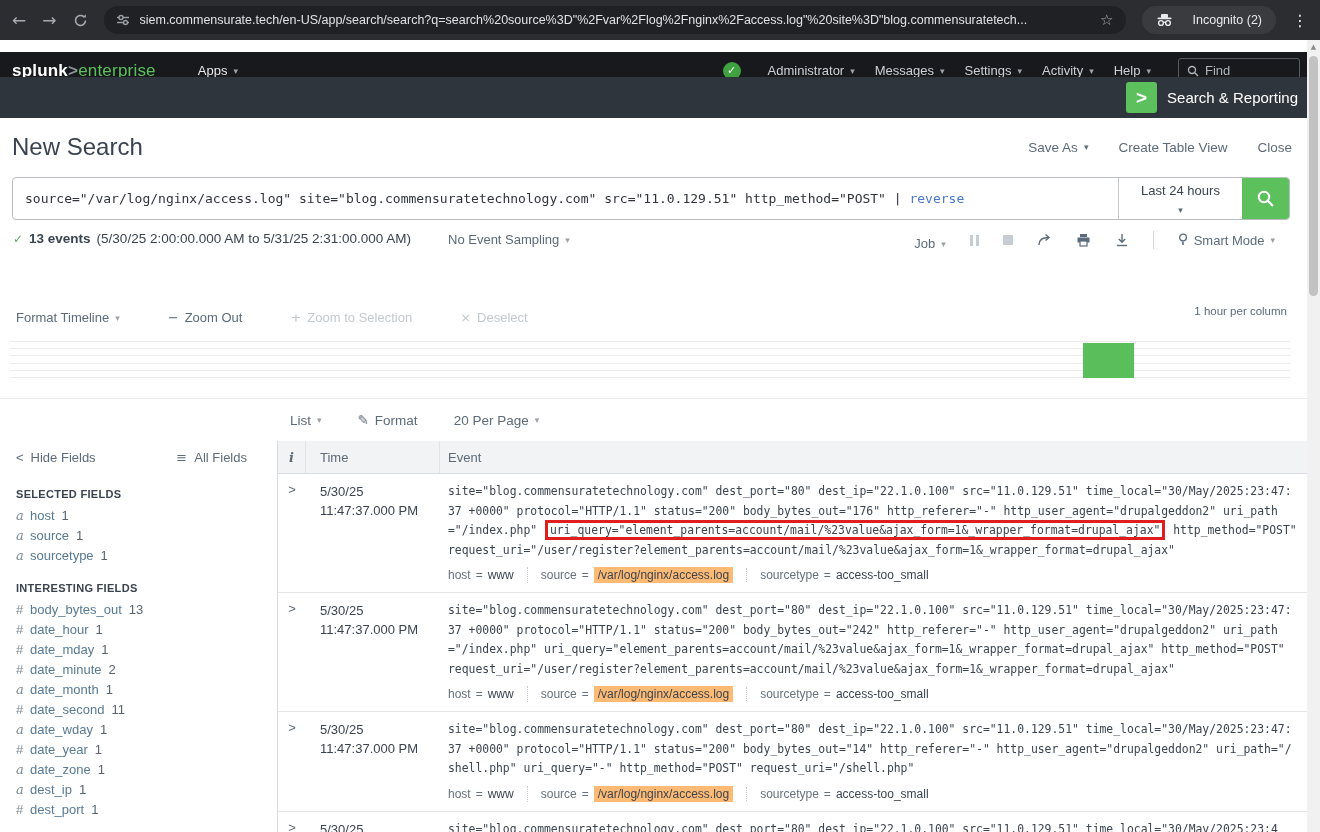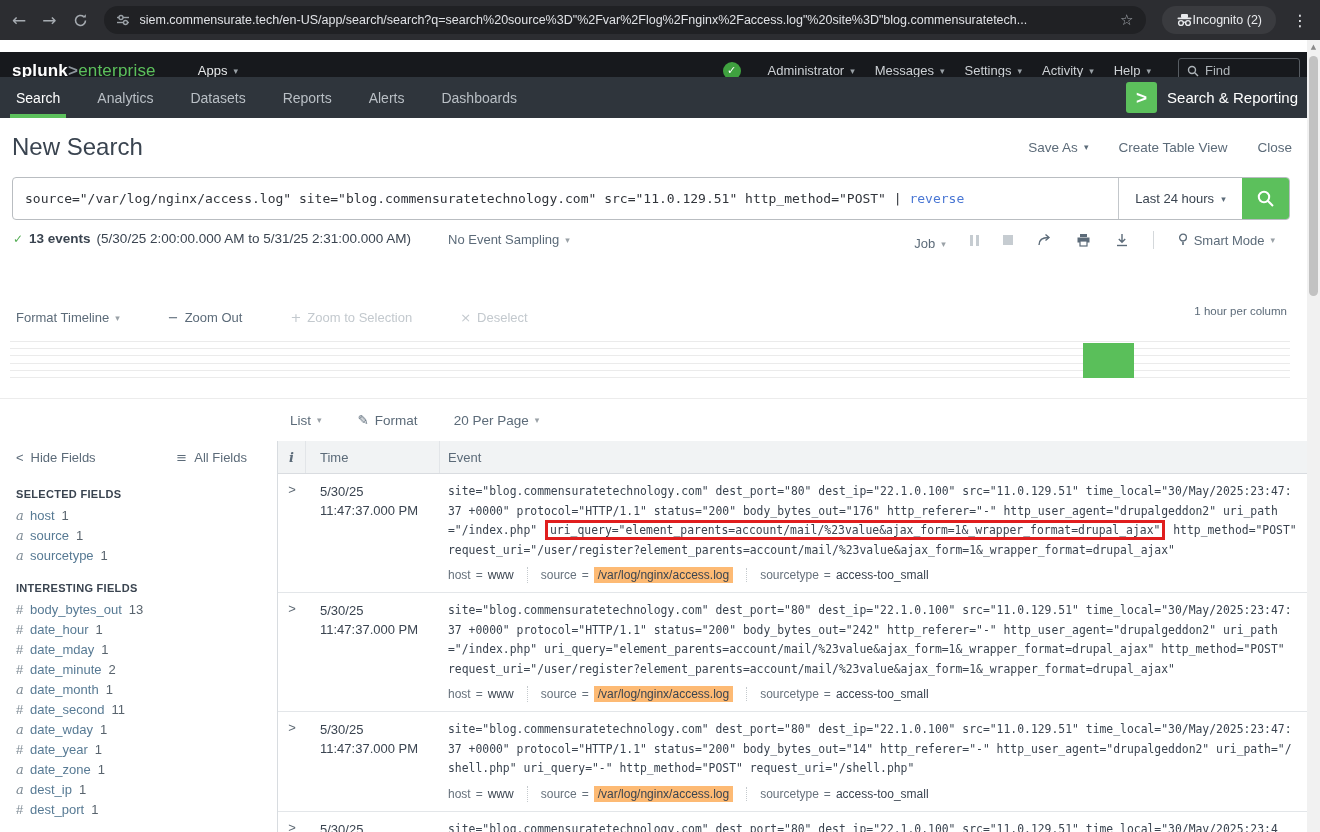--- a/index.html
+++ b/index.html
@@ -10,21 +10,21 @@
 
   
   .chrome { position:absolute; top:0; left:0; right:0; height:40px; background:#2c2d31;
     display:flex; align-items:center; padding:0 12px; gap:16px; }
   .chrome .navbtn { color:#a6abb1; font-size:17px; line-height:1; cursor:pointer; }
   .urlbar { flex:1; height:28px; background:#202124; border-radius:14px; display:flex;
     align-items:center; padding:0 12px; gap:10px; min-width:0; }
   .url-text { flex:1; font-size:12.5px; color:#e0e2e6; white-space:nowrap; overflow:hidden; }
   .star { color:#a6abb1; font-size:15px; }
   .incog { height:28px; background:#3a3b3f; border-radius:14px; display:flex; align-items:center;
-    gap:0; padding:0 14px; color:#e8eaed; font-size:12.5px; }
+    gap:20px; padding:0 14px; color:#e8eaed; font-size:12.5px; }
   .menu-dots { color:#e8eaed; font-size:16px; }
 
   
   .topbar { position:absolute; top:52px; left:0; right:0; height:37px; background:#17191d;
     display:flex; align-items:center; padding:0 20px 0 12px; }
   .logo { font-size:17px; letter-spacing:0.2px; white-space:nowrap; }
   .logo .l-s { color:#fff; font-weight:bold; }
   .logo .l-gt { color:#8d959c; font-weight:bold; }
   .logo .l-e { color:#5cc05c; font-weight:300; }
   .tb-apps { margin-left:42px; color:#e7e9ea; font-size:13px; display:flex; gap:6px; align-items:center; }
@@ -56,21 +56,21 @@
   .title-actions { margin-left:auto; display:flex; gap:30px; align-items:center; }
   .hdr-link { color:#5c6b79; font-size:13.5px; display:flex; gap:6px; align-items:center; cursor:pointer; }
 
   
   .searchbar { position:absolute; top:177px; left:12px; width:1278px; height:43px;
     border:1px solid #b9bdc1; border-radius:4px; display:flex; background:#fff; }
   .query { flex:1; display:flex; align-items:center; padding:0 12px; overflow:hidden;
     font-family:"DejaVu Sans Mono",monospace; font-size:13px; color:#30343a; white-space:pre; }
   .query .cmd { color:#4a77d4; }
   .timepick { width:124px; border-left:1px solid #c3c7cb; display:flex; align-items:center;
-    justify-content:center; gap:7px; font-size:13px; color:#3a4450; cursor:pointer; }
+    justify-content:center; gap:7px; font-size:13px; color:#3a4450; cursor:pointer;flex-direction:column; }
   .timepick .caret { color:#5c6b79; }
   .searchbtn { width:47px; background:#5cc05c; border-radius:0 3px 3px 0; display:flex;
     align-items:center; justify-content:center; cursor:pointer; }
 
   
   .statusrow { position:absolute; top:221px; left:0; right:13px; height:39px; }
   .st-left { position:absolute; left:13px; top:10px; display:flex; gap:6px; align-items:baseline;
     font-size:13.5px; color:#3a4450; }
   .st-check { color:#55ad55; font-size:12px; }
   .st-count { font-weight:bold; }
@@ -229,28 +229,20 @@
         <svg width="12" height="12" viewBox="0 0 12 12">
           <circle cx="5" cy="5" r="3.5" stroke="#aeb4b9" stroke-width="1.4" fill="none"></circle>
           <line x1="7.8" y1="7.8" x2="11" y2="11" stroke="#aeb4b9" stroke-width="1.4"></line>
         </svg>
         <span>Find</span>
       </div>
     </div>
   </div>
 
   <div class="appnav">
-    <span style="display:flex;height:100%;">
-        <span class="nav-item active">Search</span>
-        <span class="nav-item">Analytics</span>
-        <span class="nav-item">Datasets</span>
-        <span class="nav-item">Reports</span>
-        <span class="nav-item">Alerts</span>
-        <span class="nav-item">Dashboards</span>
-      </span>
     <div class="app-right">
       <span class="app-icon">&gt;</span>
       <span class="app-name">Search &amp; Reporting</span>
     </div>
   </div>
 
   <div class="title-row">
     <span class="page-title">New Search</span>
     <div class="title-actions">
       <span class="hdr-link">

